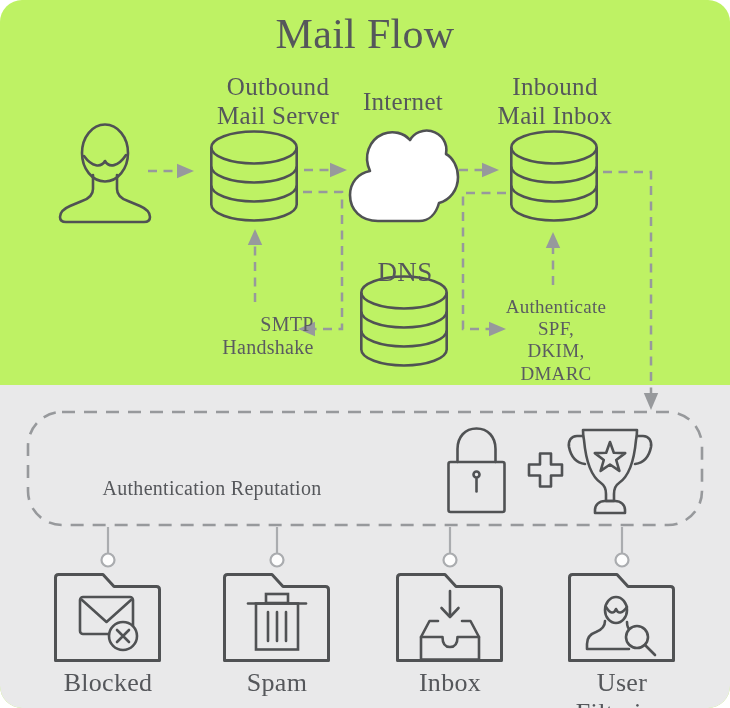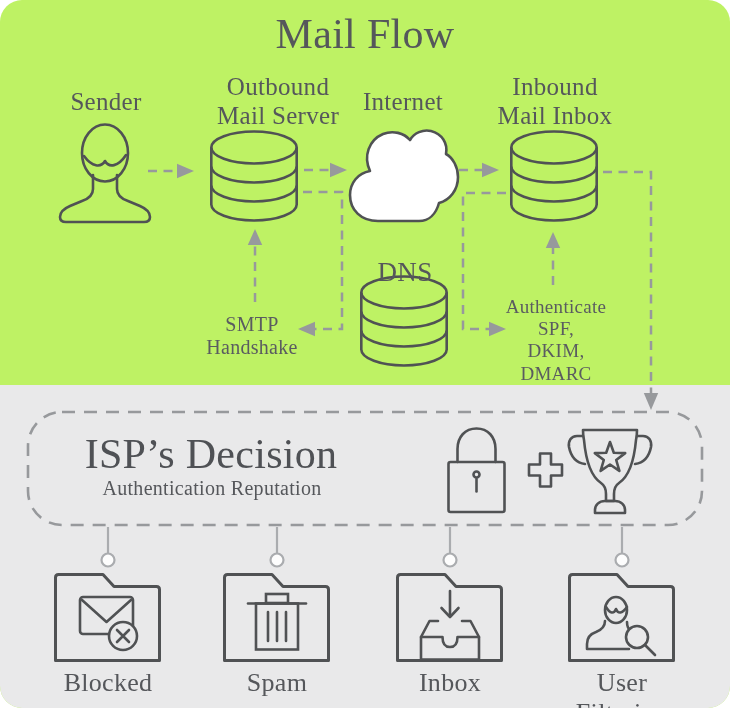--- a/index.html
+++ b/index.html
@@ -144,36 +144,34 @@
       <path d="M606,607 C610,614 614,614 616,609 C618,614 622,614 627,607"></path>
       <path d="M605,621 C605,627 601,630 596,632 C590,634 587,638 587,644 V649 H629"></path>
       <path d="M627,622 C627,626 628,629 631,631"></path>
       <circle cx="637" cy="637" r="11" fill="#e9e9ea"></circle>
       <path d="M645,645 L655,655"></path>
     </g>
   </svg>
 
   <div class="lbl title">Mail Flow</div>
 
-  <div class="lbl node" style="top:87px;left:106px;">Sender</div>
   <div class="lbl node" style="top:72px;left:254px;margin-left:24px;">Outbound
 Mail Server</div>
   <div class="lbl node" style="top:87px;left:403px;">Internet</div>
   <div class="lbl node" style="top:72px;left:555px;">Inbound
 Mail Inbox</div>
   <div class="lbl node" style="top:237px;left:405px;font-size:27px;margin-top:20px;">DNS</div>
 
-  <div class="lbl small" style="top:313px;left:252px;">SMTP
+  <div class="lbl small" style="top:313px;left:268px;text-align:right;">SMTP
 Handshake</div>
   <div class="lbl tiny" style="top:296px;left:556px;">Authenticate
 SPF,
 DKIM,
 DMARC</div>
 
-  <div class="lbl isp-title">ISP’s Decision</div>
   <div class="lbl isp-sub">Authentication Reputation</div>
 
   <div class="lbl outcome" style="left:108px;">Blocked</div>
   <div class="lbl outcome" style="left:277px;">Spam</div>
   <div class="lbl outcome" style="left:450px;">Inbox</div>
   <div class="lbl outcome" style="left:622px;">User Filtering</div>
 
 </div>
 
 </body></html>

